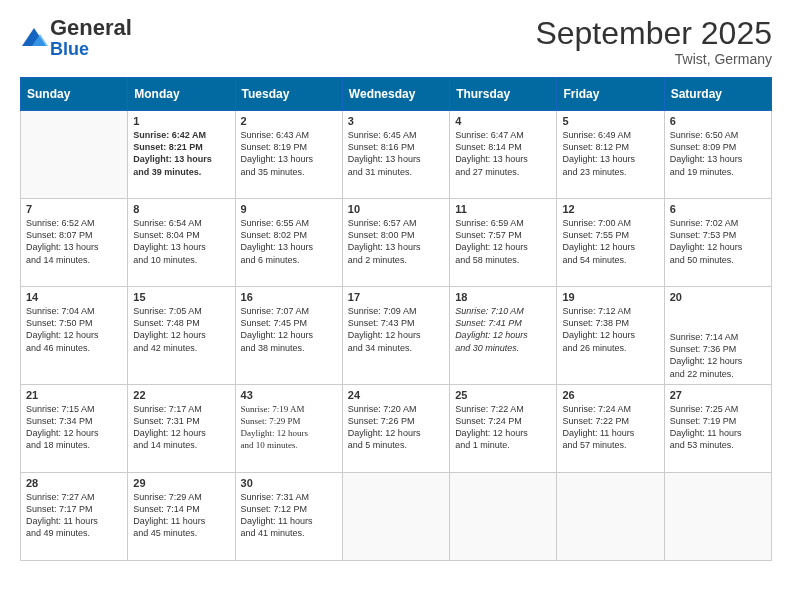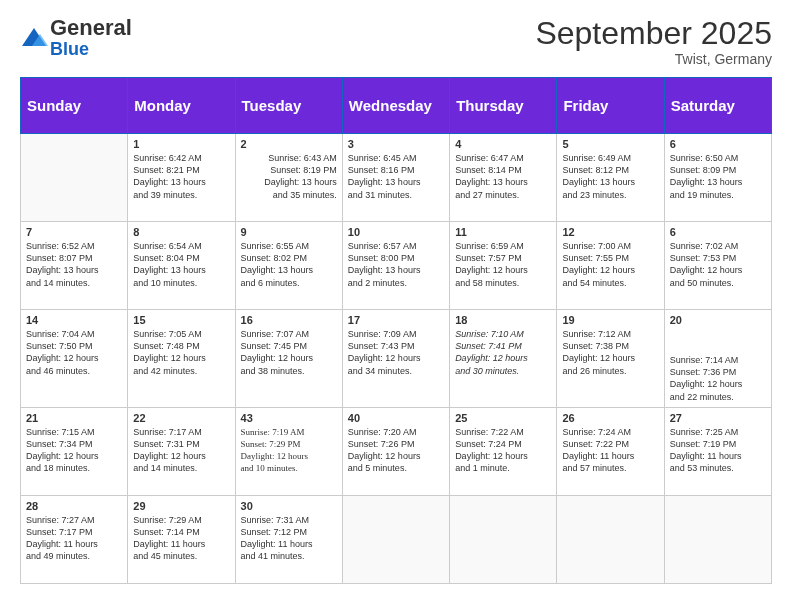--- a/index.html
+++ b/index.html
@@ -58,25 +58,25 @@
     .subtitle {
       font-size: 14px;
       color: #555;
     }
     .calendar {
       width: 100%;
       border-collapse: collapse;
       border: 1px solid #ccc;
     }
     .calendar th {
-      background-color: #6d28d9;
+      background-color: #0369a1;
       color: #fff;
-      font-size: 15px;
+      font-size: 12px;
       font-weight: bold;
-      padding: 19px 6px;
+      padding: 9px 6px;
       border: 1px solid #1565c0;
       text-align: left;
     }
     .calendar td {
       width: calc(100% / 7);
       vertical-align: top;
       border: 1px solid #ccc;
       padding: 4px 5px;
       font-size: 9.5px;
       color: #333;
@@ -128,28 +128,28 @@
           <th>Thursday</th>
           <th>Friday</th>
           <th>Saturday</th>
         </tr>
     </thead>
     <tbody id="calendar-body">
     <tr>
           <td class="empty"></td>
           <td>
             <span class="day-number">1</span>
-            <div class="cell-content" style="white-space: pre-line;">Sunrise: 6:42 AM
+            <div class="cell-content" style="white-space: pre-line; font-weight: bold;">Sunrise: 6:42 AM
 Sunset: 8:21 PM
 Daylight: 13 hours
 and 39 minutes.</div>
           </td>
           <td>
             <span class="day-number">2</span>
-            <div class="cell-content" style="white-space: pre-line; text-align: right;">Sunrise: 6:43 AM
+            <div class="cell-content" style="white-space: pre-line;">Sunrise: 6:43 AM
 Sunset: 8:19 PM
 Daylight: 13 hours
 and 35 minutes.</div>
           </td>
           <td>
             <span class="day-number">3</span>
             <div class="cell-content" style="white-space: pre-line;">Sunrise: 6:45 AM
 Sunset: 8:16 PM
 Daylight: 13 hours
 and 31 minutes.</div>
@@ -294,21 +294,21 @@
 and 14 minutes.</div>
           </td>
           <td>
             <span class="day-number">43</span>
             <div class="cell-content" style="white-space: pre-line; font-family: Liberation Serif, serif;">Sunrise: 7:19 AM
 Sunset: 7:29 PM
 Daylight: 12 hours
 and 10 minutes.</div>
           </td>
           <td>
-            <span class="day-number">40</span>
+            <span class="day-number">24</span>
             <div class="cell-content" style="white-space: pre-line;">Sunrise: 7:20 AM
 Sunset: 7:26 PM
 Daylight: 12 hours
 and 5 minutes.</div>
           </td>
           <td>
             <span class="day-number">25</span>
             <div class="cell-content" style="white-space: pre-line;">Sunrise: 7:22 AM
 Sunset: 7:24 PM
 Daylight: 12 hours

